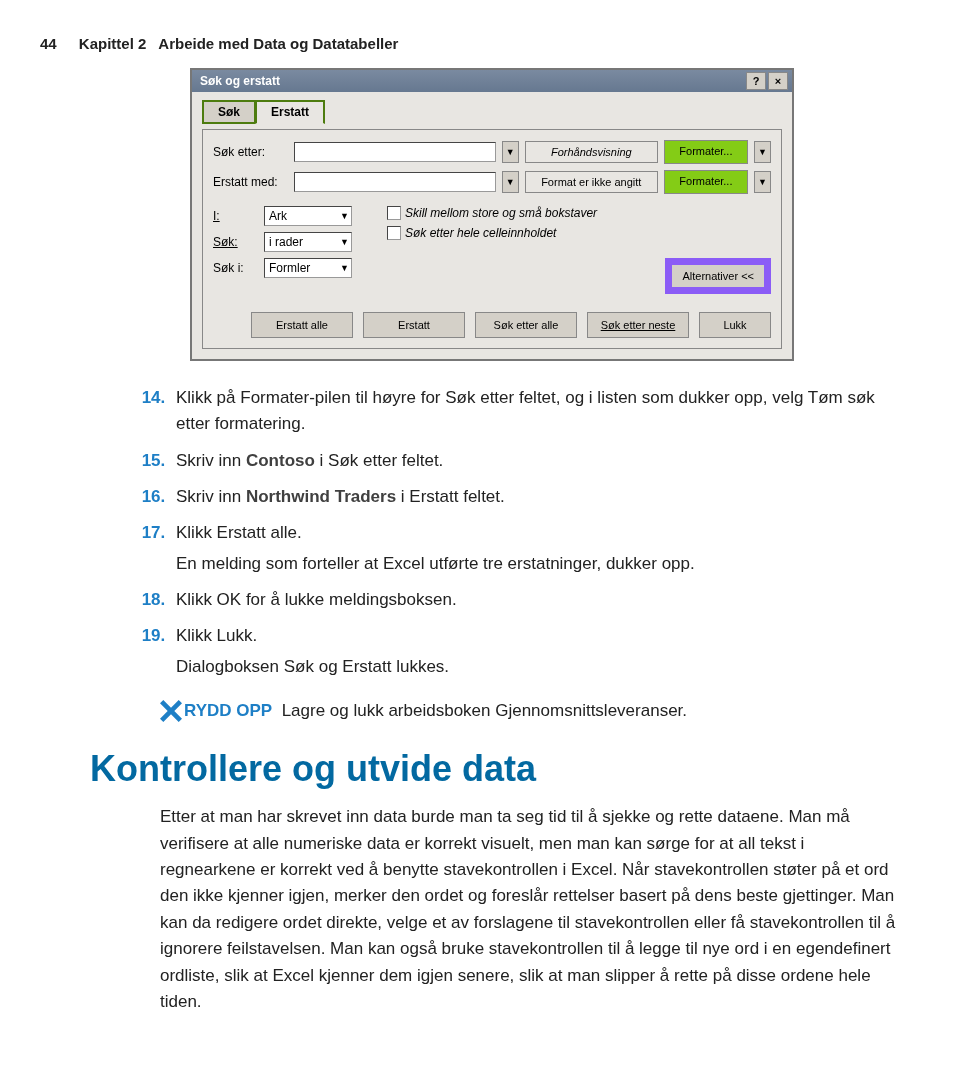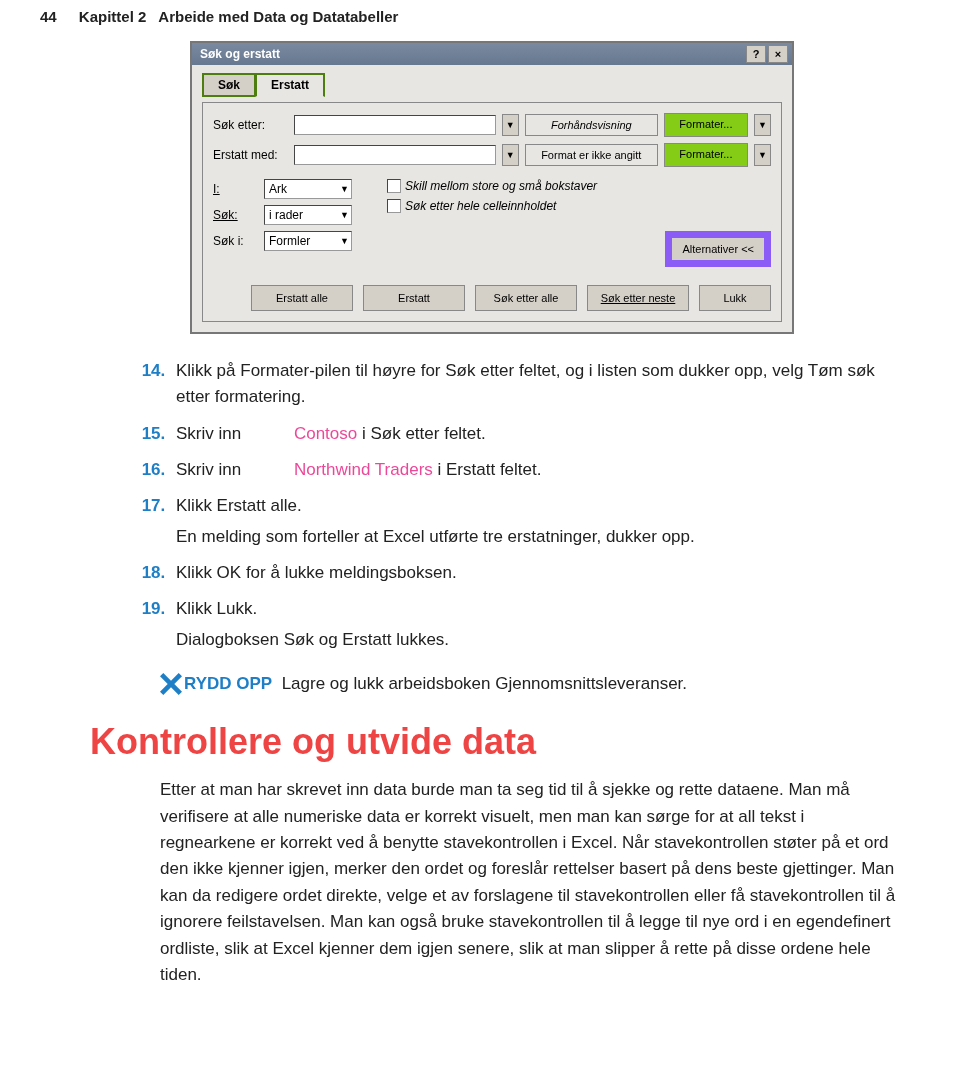--- a/index.html
+++ b/index.html
@@ -4,21 +4,21 @@
 <style>
   body {
     margin: 0;
     padding: 0;
     font-family: "Segoe UI", Tahoma, Arial, sans-serif;
     background: #fff;
     color: #222;
     width: 960px;
   }
   .page {
-    padding: 8px 40px 40px 40px;
+    padding: 35px 40px 40px 40px;
   }
   .page-header {
     font-weight: 600;
     font-size: 15px;
     margin-bottom: 16px;
   }
   .page-header .pgnum { margin-right: 18px; }
 
   
   .dialog-wrap {
@@ -167,21 +167,21 @@
     font-size: 17px;
     line-height: 1.55;
   }
   ol.steps > li { margin-bottom: 10px; padding-left: 6px; }
   ol.steps > li::marker { font-weight: 700; color: #1e7fc6; }
   .followup {
     margin: 4px 0 0 0;
     font-size: 17px;
     line-height: 1.55;
   }
-  .kw { font-weight: 400; color: #ec4899; margin-left: 48px; }
+  .kw { font-weight: 700; color: #404040; }
 
   
   .cleanup {
     display: flex;
     gap: 2px;
     margin: 0 0 24px 120px;
     font-size: 17px;
     line-height: 1.55;
   }
   .cleanup-icon {
@@ -189,21 +189,21 @@
     flex-shrink: 0;
     margin-top: 2px;
   }
   .cleanup-label { font-weight: 800; color: #1e7fc6; }
 
   
   h2.section {
     margin: 8px 0 14px 50px;
     font-size: 36px;
     font-weight: 700;
-    color: #ef4444;
+    color: #0369a1;
   }
   p.body {
     margin: 0 0 12px 120px;
     padding-right: 20px;
     font-size: 17px;
     line-height: 1.55;
   }
 </style>
 </head>
 <body>

